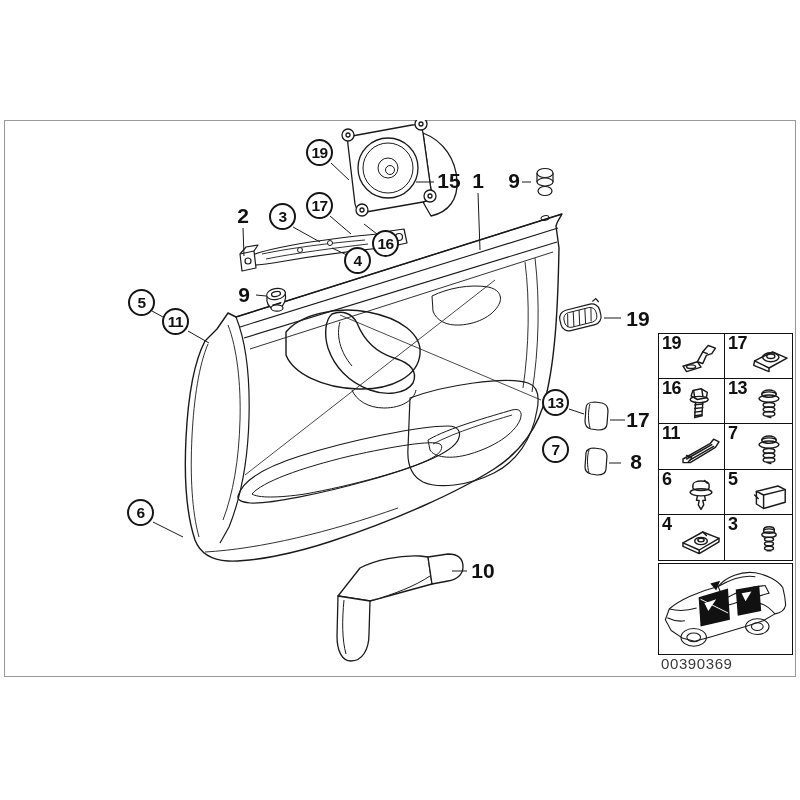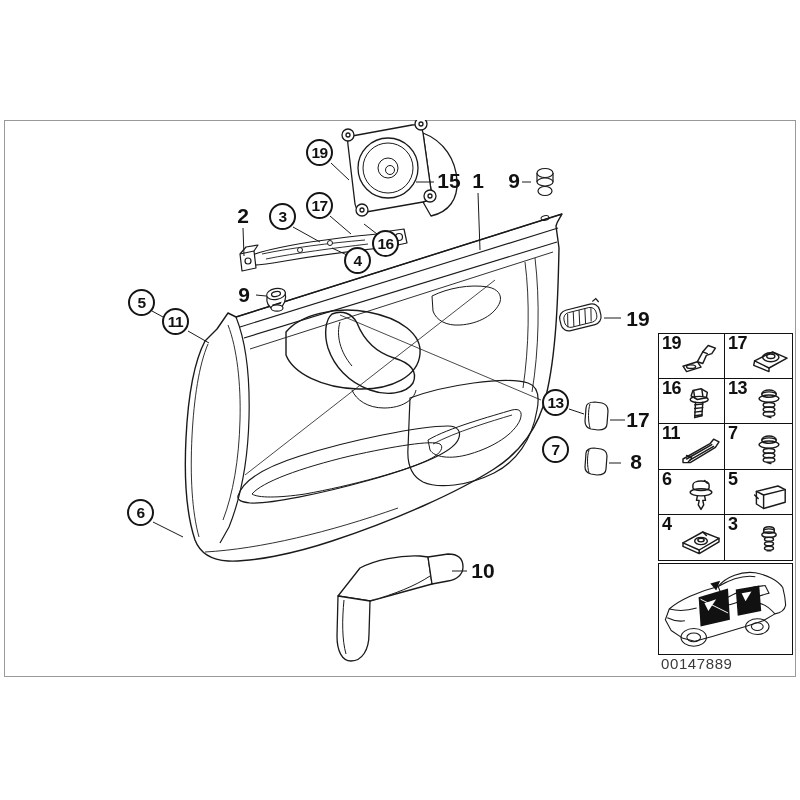--- a/index.html
+++ b/index.html
@@ -324,15 +324,15 @@
         <polygon points="52,20 62,17 58,27"></polygon>
       </g>
       <g stroke="none" fill="#fff">
         <polygon points="46,40 58,36 50,48"></polygon>
         <polygon points="84,30 94,28 88,38"></polygon>
       </g>
       <path d="M42,36 L70,50" stroke="#fff" stroke-width="1"></path>
     </svg>
   </div>
 
-  <div class="code">00147889</div>
+  <div class="code">00390369</div>
 
 </div>
 
 </body></html>

